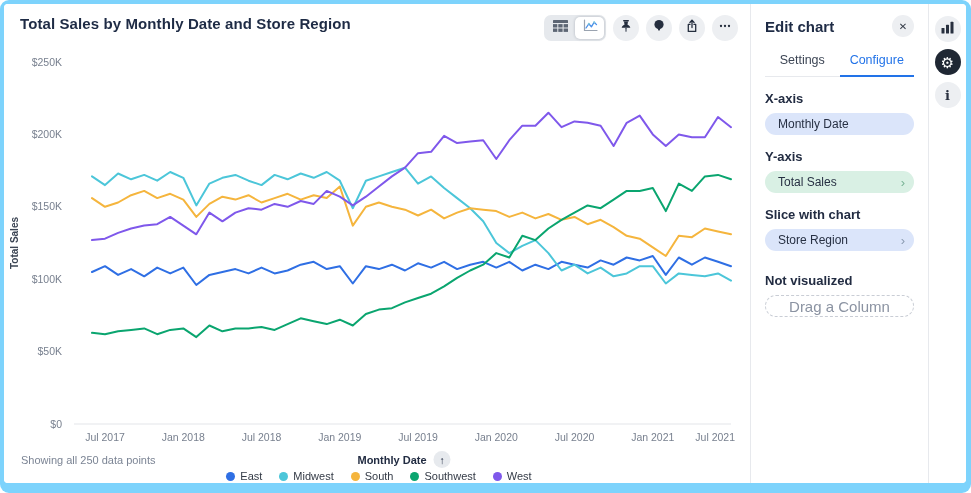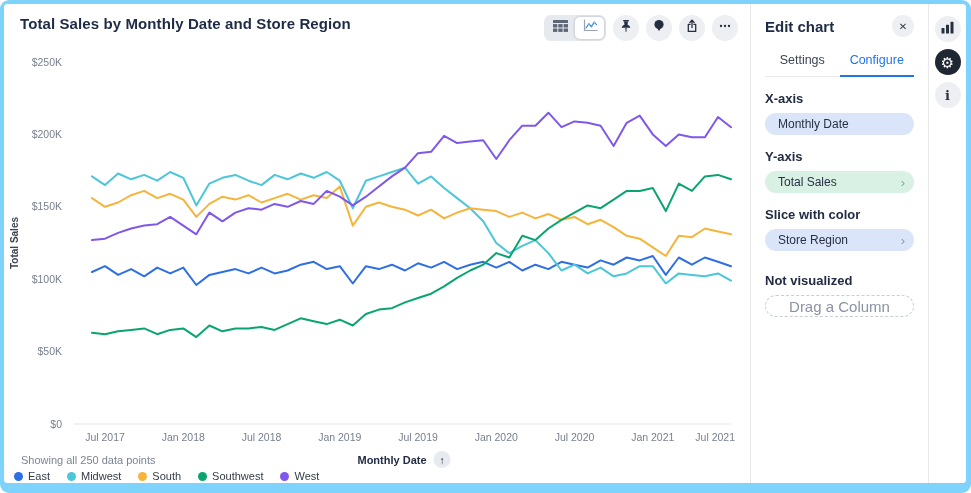--- a/index.html
+++ b/index.html
@@ -18,21 +18,21 @@
   .seg-btn.active{background:#fff;box-shadow:0 0 3px rgba(20,30,50,.25);}
   .circle-btn{width:26px;height:26px;border-radius:50%;background:#edeff2;display:flex;align-items:center;justify-content:center;cursor:pointer;color:#252e3e;}
   #plot{position:absolute;top:48px;left:0;}
   .tick{font-size:10.5px;fill:#78808f;}
   .axis-title{font-size:10px;font-weight:bold;fill:#3c4554;}
   .chart-footer{position:absolute;top:447px;left:0;right:0;height:18px;}
   .showing{position:absolute;left:17px;top:3px;font-size:11px;color:#7b8494;}
   .x-title-wrap{position:absolute;left:400px;transform:translateX(-50%);display:flex;gap:7px;align-items:center;top:0;}
   .x-title{font-size:11px;font-weight:bold;color:#222c42;}
   .sort-badge{width:17px;height:17px;border-radius:50%;background:#e7eaee;font-size:10.5px;display:flex;align-items:center;justify-content:center;color:#222c42;cursor:pointer;}
-  .legend{position:absolute;top:466px;left:10px;width:730px;display:flex;justify-content:flex-start;gap:17px;}
+  .legend{position:absolute;top:466px;left:10px;width:730px;display:flex;justify-content:center;gap:17px;}
   .legend-item{display:flex;align-items:center;gap:5px;font-size:11px;color:#333a46;cursor:pointer;}
   .legend-dot{width:9px;height:9px;border-radius:50%;}
 
   
   .edit-panel{width:178px;border-left:1px solid #e7e9ed;padding:11px 14px 0 14px;background:#fff;}
   .panel-head{display:flex;justify-content:space-between;align-items:center;}
   .panel-title{font-size:15px;font-weight:bold;color:#1e2b45;}
   .close-btn{width:22px;height:22px;border-radius:50%;background:#edeff2;display:flex;align-items:center;justify-content:center;font-size:10px;color:#333a46;cursor:pointer;}
   .tabs{display:flex;margin-top:9px;border-bottom:1px solid #e7e9ed;}
   .tab{flex:1;text-align:center;font-size:12.5px;padding:7px 0 8px;color:#3c4554;cursor:pointer;border-bottom:2px solid transparent;margin-bottom:-1px;}
@@ -207,21 +207,21 @@
       <div class="pill blue">
         <span>Monthly Date</span>
       </div>
 
       <div class="field-label">Y-axis</div>
       <div class="pill green">
         <span>Total Sales</span>
         <span class="chev">›</span>
       </div>
 
-      <div class="field-label">Slice with color</div>
+      <div class="field-label">Slice with chart</div>
       <div class="pill blue">
         <span>Store Region</span>
         <span class="chev">›</span>
       </div>
 
       <div class="field-label nv-label">Not visualized</div>
       <div class="drop-zone">Drag a Column</div>
     </aside>
 
     <aside class="icon-rail">

